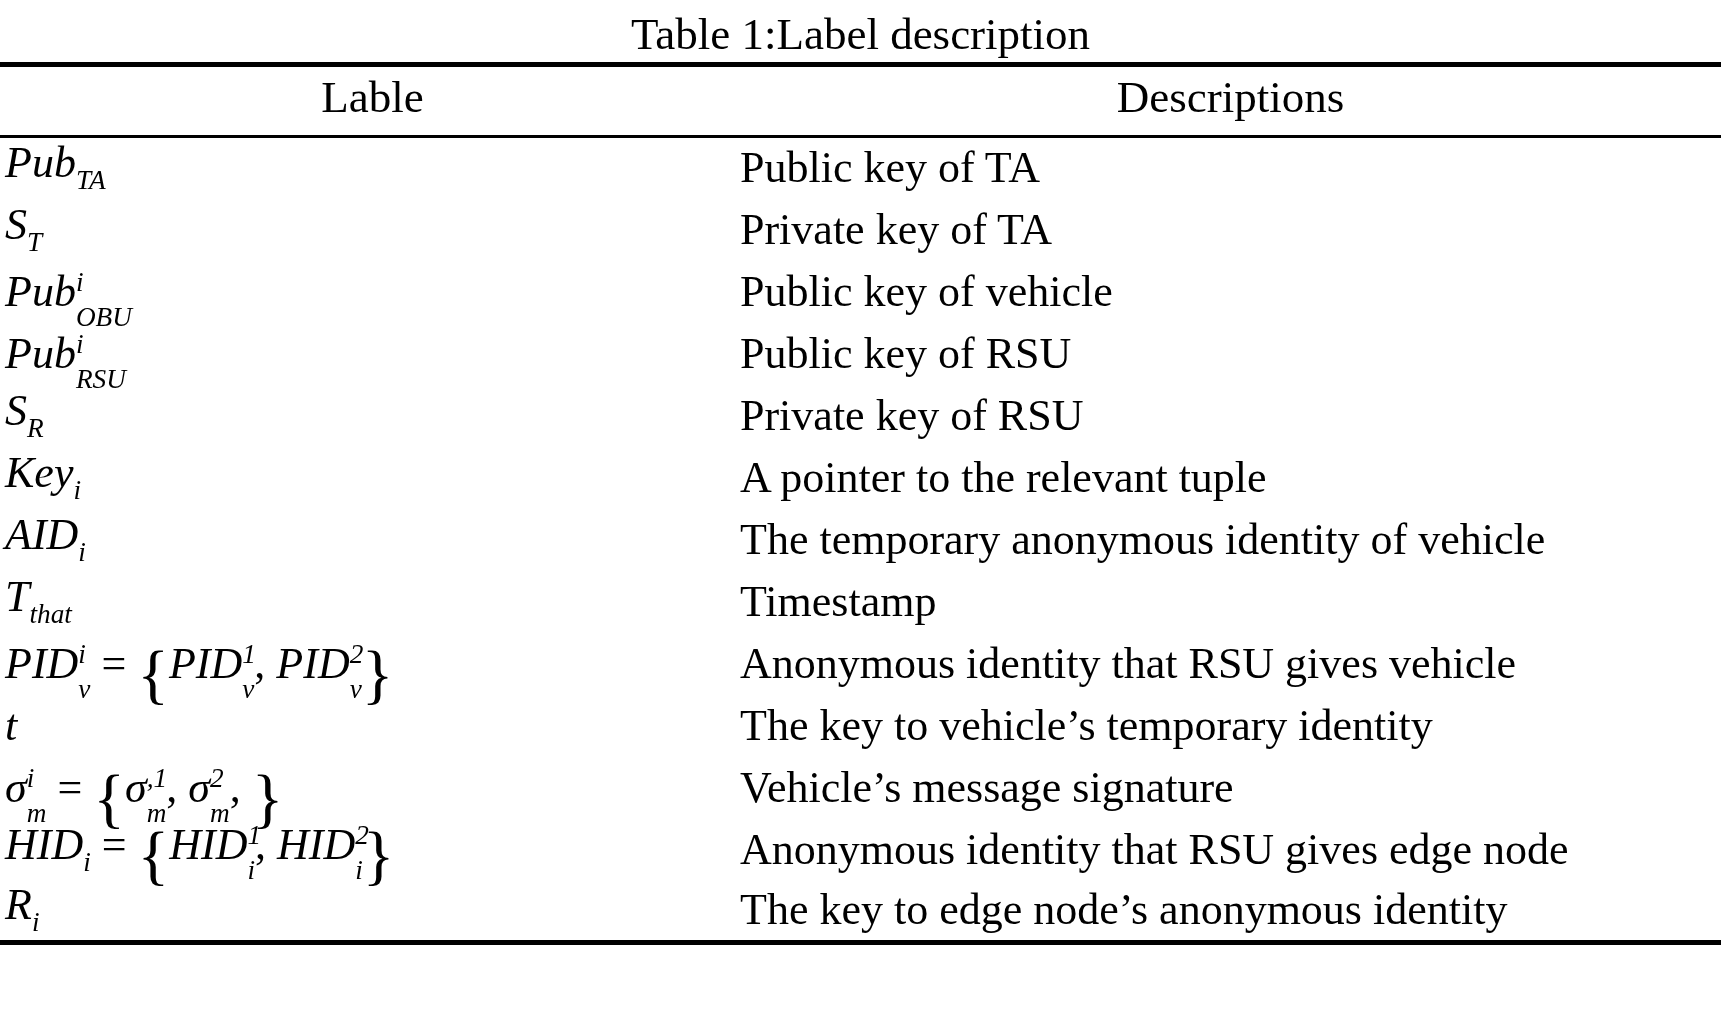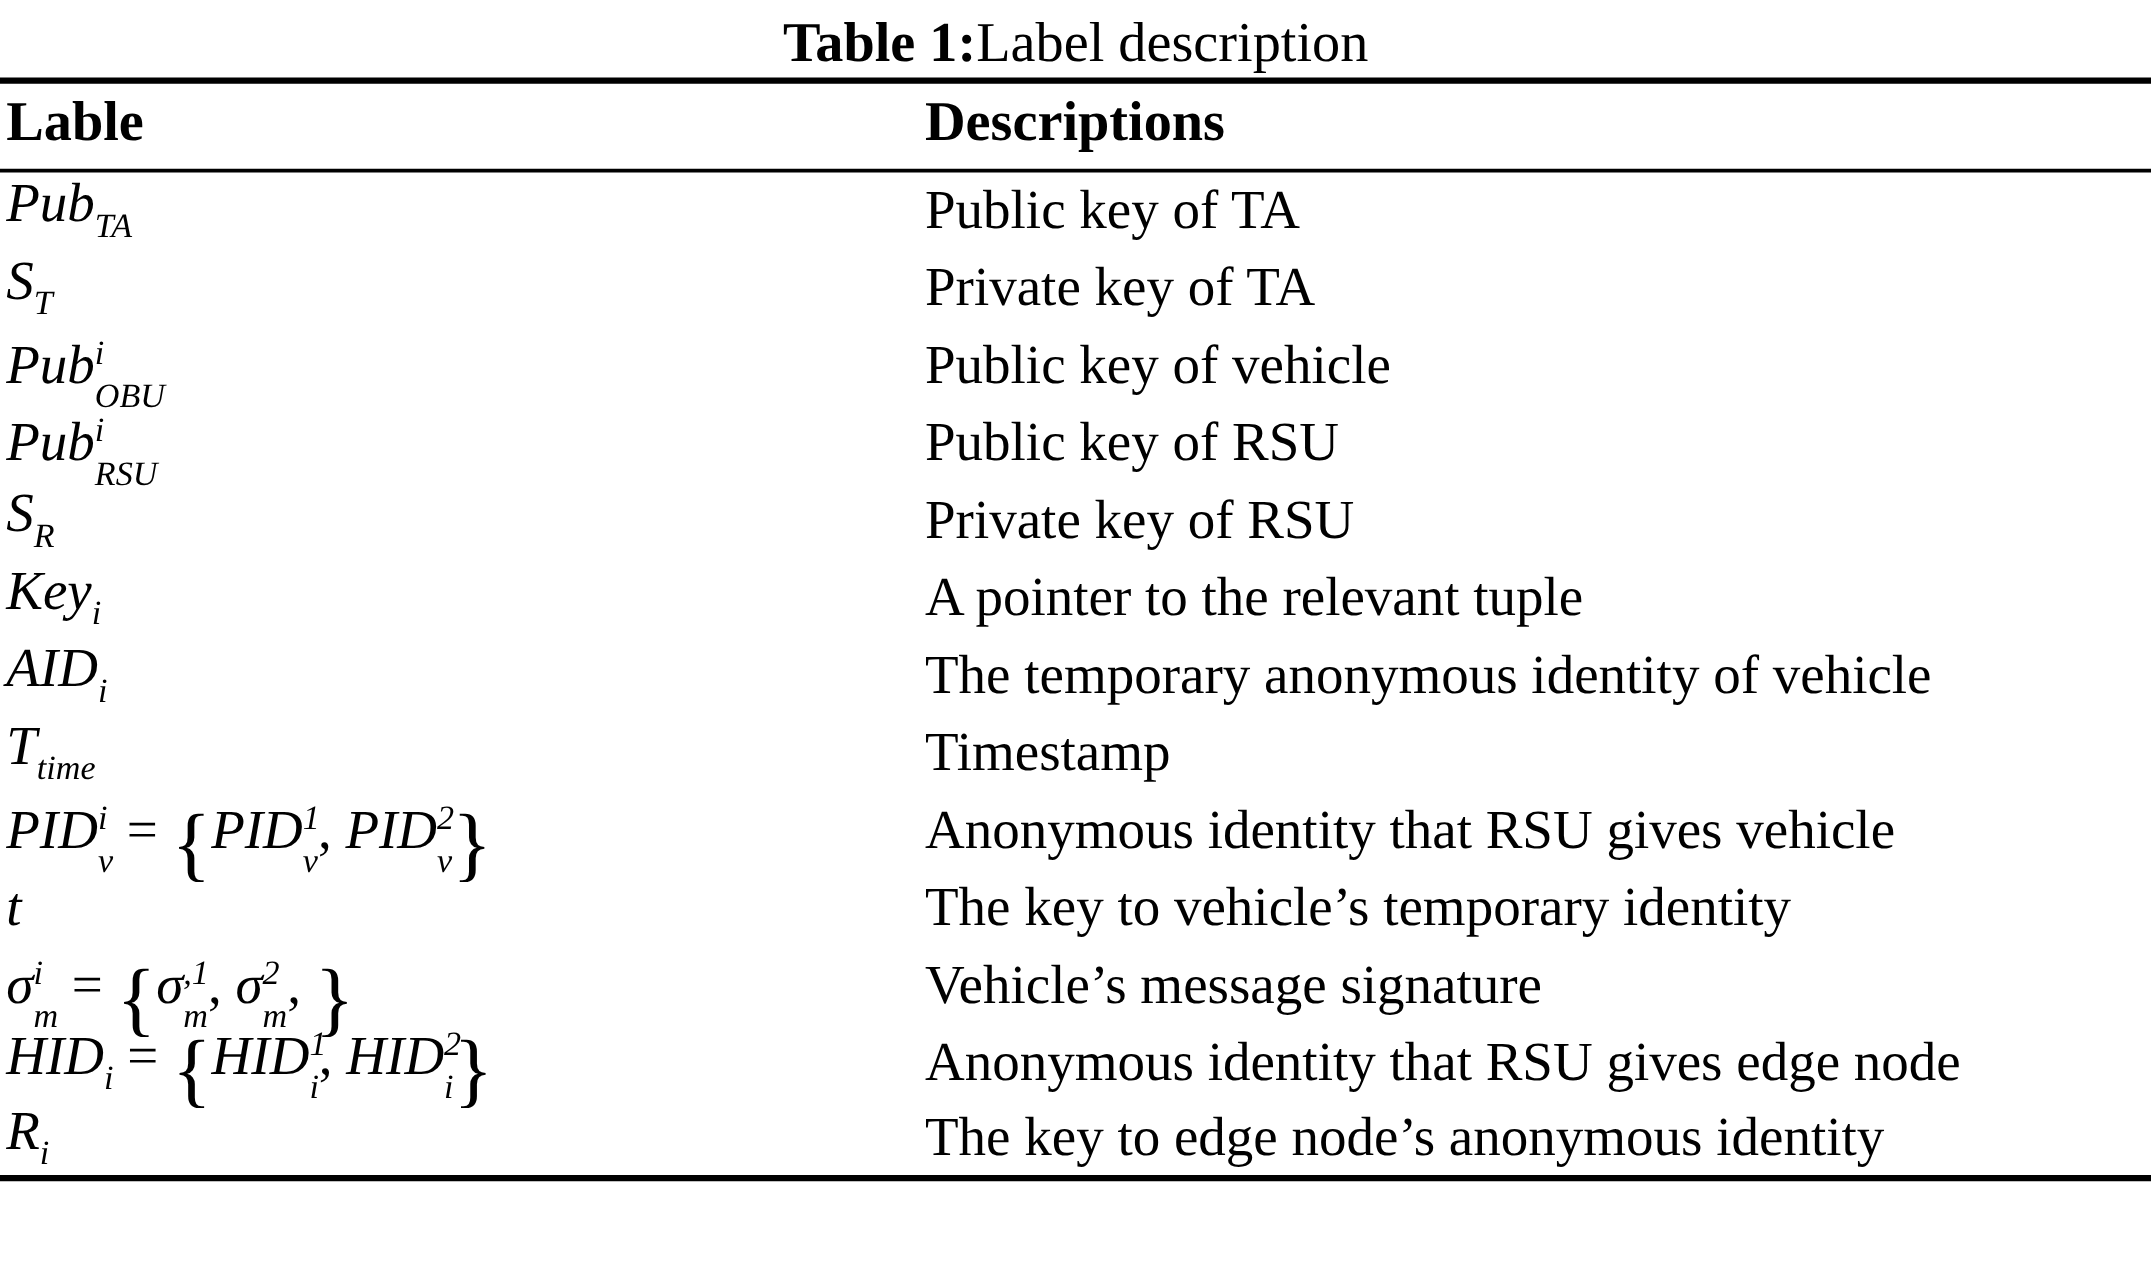--- a/index.html
+++ b/index.html
@@ -6,31 +6,31 @@
   html, body { background:#ffffff; }
   body {
     width:1721px; height:1017px;
     font-family:"Liberation Serif","DejaVu Serif",serif;
     color:#000000; overflow:hidden;
   }
   .page { width:1721px; height:1017px; }
 
   
   .caption { height:62px; text-align:center; font-size:45px; padding-top:8px; white-space:nowrap; }
-  .caption-tag { font-weight:bold;text-align:center; }
+  .caption-tag { font-weight:normal;text-align:center; }
   .caption-text { }
 
   
   table.desc-table {
     width:1721px; table-layout:fixed; border-collapse:collapse;
     border-top:5px solid #000; border-bottom:5px solid #000;
   }
   col.col-label { width:740px; }
   th {
-    font-size:45px; font-weight:bold; text-align:left;
+    font-size:45px; font-weight:normal; text-align:center;
     height:72px; vertical-align:bottom; padding-bottom:12px;
     border-bottom:3px solid #000;
   }
   th.h-label, td.label-cell { padding-left:5px; }
   tr.data-row { height:62px; }
   td { font-size:44px; vertical-align:middle; line-height:1; }
 
   
   .math { font-style:italic; white-space:nowrap;margin-top:32px; }
   .math .mr { font-style:normal; }
@@ -111,21 +111,21 @@
 
   <tr class="data-row">
     <td class="label-cell">
       <span class="math"><span class="mi">AID</span><span class="msub">i</span></span>
     </td>
     <td class="desc-cell">The temporary anonymous identity of vehicle</td>
   </tr>
 
   <tr class="data-row">
     <td class="label-cell">
-      <span class="math"><span class="mi">T</span><span class="msub">time</span></span>
+      <span class="math"><span class="mi">T</span><span class="msub">that</span></span>
     </td>
     <td class="desc-cell">Timestamp</td>
   </tr>
 
   <tr class="data-row">
     <td class="label-cell">
       <span class="math"><span class="mi">PID</span><span class="supsub"><span class="s-sup">i</span><span class="s-sub">v</span></span><span class="mr"> = </span><span class="brace">{</span><span class="mi">PID</span><span class="supsub"><span class="s-sup">1</span><span class="s-sub">v</span></span><span class="mr">, </span><span class="mi">PID</span><span class="supsub"><span class="s-sup">2</span><span class="s-sub">v</span></span><span class="brace">}</span></span>
     </td>
     <td class="desc-cell">Anonymous identity that RSU gives vehicle</td>
   </tr>

